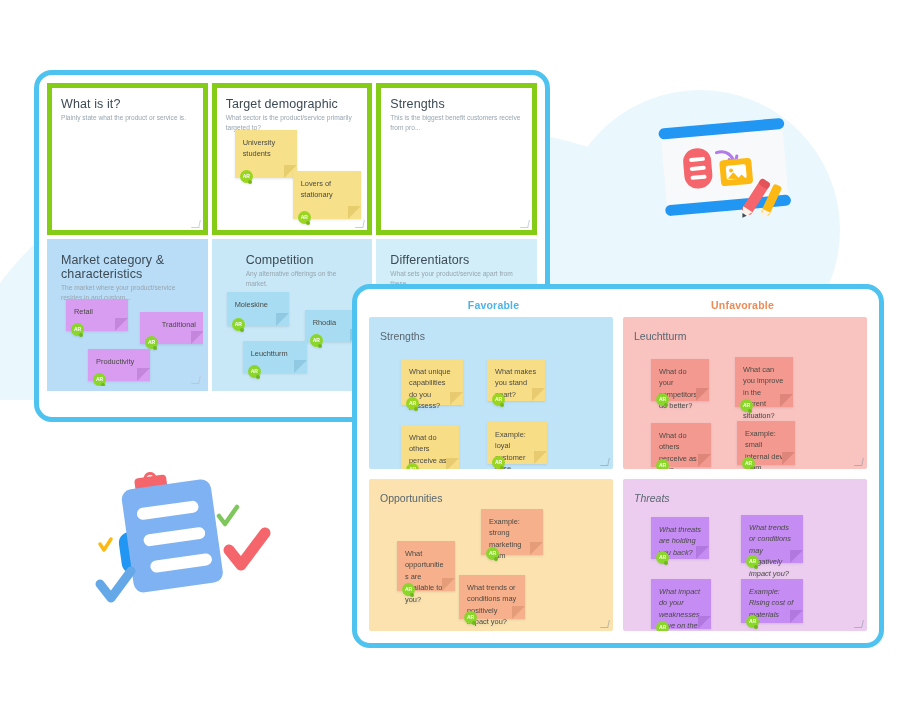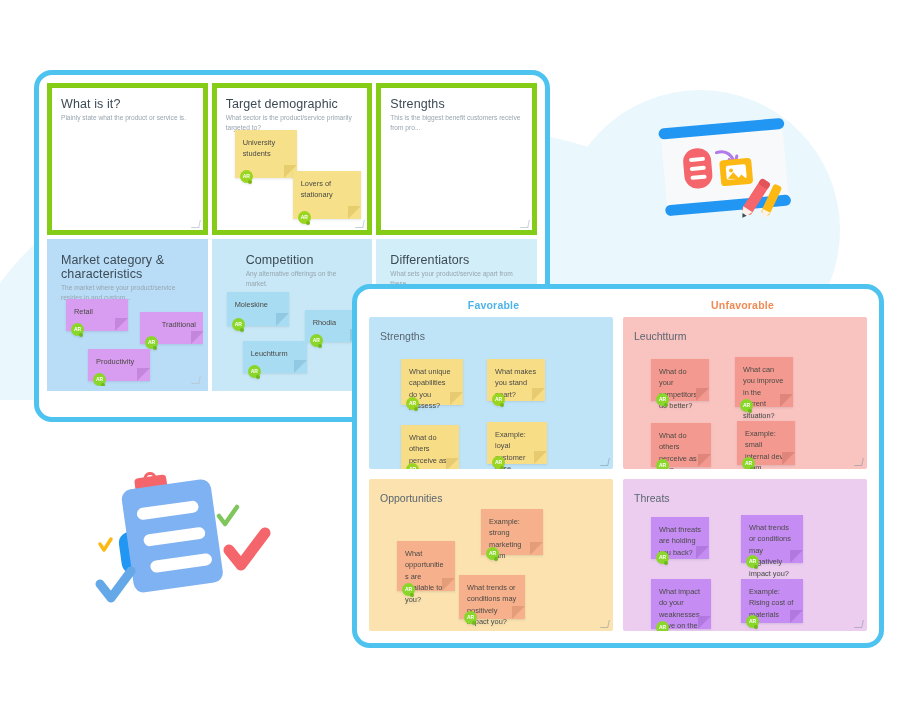--- a/index.html
+++ b/index.html
@@ -100,21 +100,21 @@
   #head-unfav{color:#f08a55;}
   .swot-grid{
     position:absolute;left:12px;top:28px;right:12px;bottom:12px;
     display:grid;grid-template-columns:1fr 1fr;grid-template-rows:1fr 1fr;
     gap:10px;
   }
   .swot-cell{position:relative;overflow:hidden;border-radius:2px;}
   #cell-strengths{background:#bfe4f8;}
   #cell-weaknesses{background:#f9c3c0;}
   #cell-opportunities{background:#fbe2ae;}
-  #cell-threats{background:#eccdf0;}
+  #cell-threats{background:#eccdf0;font-style:italic;}
   .swot-title{font-size:10.5px;color:#5a6670;margin:13px 0 0 11px;font-weight:400;}
   .swot-resize{position:absolute;right:4px;bottom:3px;width:7px;height:7px;
     border-right:1px solid rgba(110,130,145,.45);
     border-bottom:1px solid rgba(110,130,145,.45);transform:skewX(-12deg);}
 
   
   #illus-whiteboard{position:absolute;left:650px;top:108px;width:150px;height:125px;z-index:6;}
   
   #illus-clipboard{position:absolute;left:92px;top:462px;width:190px;height:170px;z-index:6;}
 </style>

